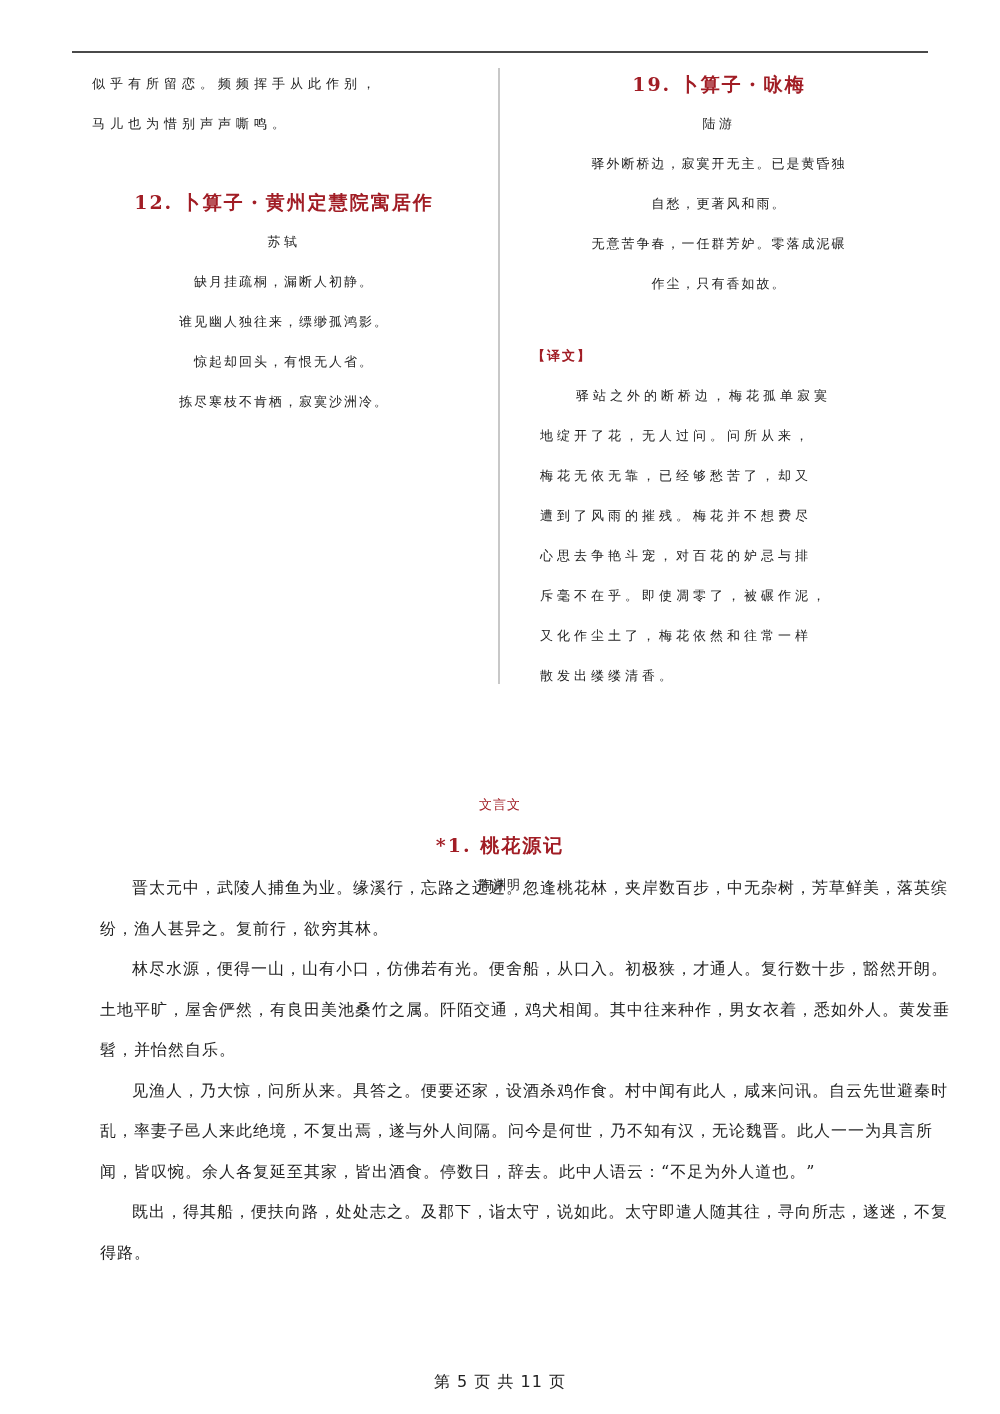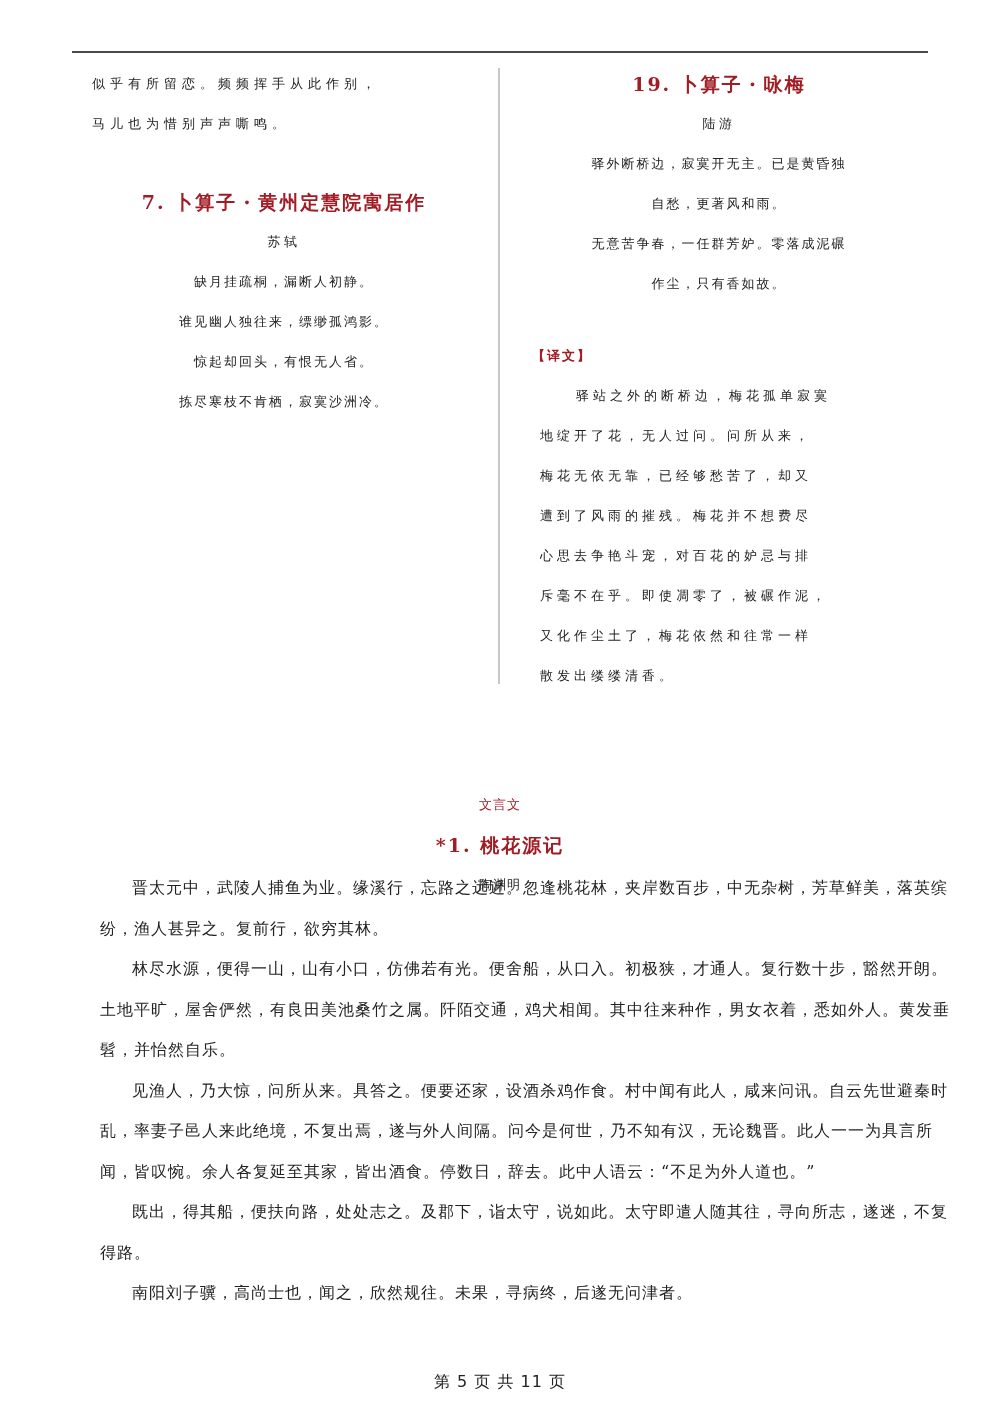--- a/index.html
+++ b/index.html
@@ -25,21 +25,21 @@
 
 <div class="top-rule"></div>
 <div class="col-divider"></div>
 
 <div class="abs left-col" style="top:64px;">
   <div class="line" style="padding-left:20px; letter-spacing:5px;">似乎有所留恋。频频挥手从此作别，</div>
   <div class="line" style="padding-left:20px; letter-spacing:5px;">马儿也为惜别声声嘶鸣。</div>
 </div>
 
 <div class="abs left-col center" style="top:182px;">
-  <div class="line title red">7. 卜算子・黄州定慧院寓居作</div>
+  <div class="line title red">12. 卜算子・黄州定慧院寓居作</div>
   <div class="line" style="margin-top:0px;">苏轼</div>
   <div class="line" style="letter-spacing:2px;">缺月挂疏桐，漏断人初静。</div>
   <div class="line" style="letter-spacing:2px;">谁见幽人独往来，缥缈孤鸿影。</div>
   <div class="line" style="letter-spacing:2px;">惊起却回头，有恨无人省。</div>
   <div class="line" style="letter-spacing:2px;">拣尽寒枝不肯栖，寂寞沙洲冷。</div>
 </div>
 
 <div class="abs right-col center" style="top:64px;">
   <div class="line title red">19. 卜算子・咏梅</div>
   <div class="line">陆游</div>
@@ -67,16 +67,15 @@
   <div class="line red" style="letter-spacing:1px;">文言文</div>
   <div class="line red title" style="letter-spacing:2px;">*1. 桃花源记</div>
   <div class="line" style="letter-spacing:1px;">陶渊明</div>
 </div>
 
 <div class="abs body-text" style="top:868px;">
   <p>晋太元中，武陵人捕鱼为业。缘溪行，忘路之远近。忽逢桃花林，夹岸数百步，中无杂树，芳草鲜美，落英缤纷，渔人甚异之。复前行，欲穷其林。</p>
   <p>林尽水源，便得一山，山有小口，仿佛若有光。便舍船，从口入。初极狭，才通人。复行数十步，豁然开朗。土地平旷，屋舍俨然，有良田美池桑竹之属。阡陌交通，鸡犬相闻。其中往来种作，男女衣着，悉如外人。黄发垂髫，并怡然自乐。</p>
   <p>见渔人，乃大惊，问所从来。具答之。便要还家，设酒杀鸡作食。村中闻有此人，咸来问讯。自云先世避秦时乱，率妻子邑人来此绝境，不复出焉，遂与外人间隔。问今是何世，乃不知有汉，无论魏晋。此人一一为具言所闻，皆叹惋。余人各复延至其家，皆出酒食。停数日，辞去。此中人语云：“不足为外人道也。”</p>
   <p>既出，得其船，便扶向路，处处志之。及郡下，诣太守，说如此。太守即遣人随其往，寻向所志，遂迷，不复得路。</p>
-  <p>南阳刘子骥，高尚士也，闻之，欣然规往。未果，寻病终，后遂无问津者。</p>
 </div>
 
 <div class="abs footer">第 5 页 共 11 页</div>
 
 </body></html>

